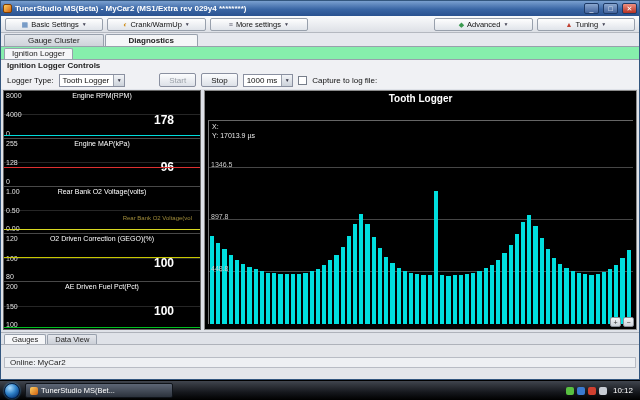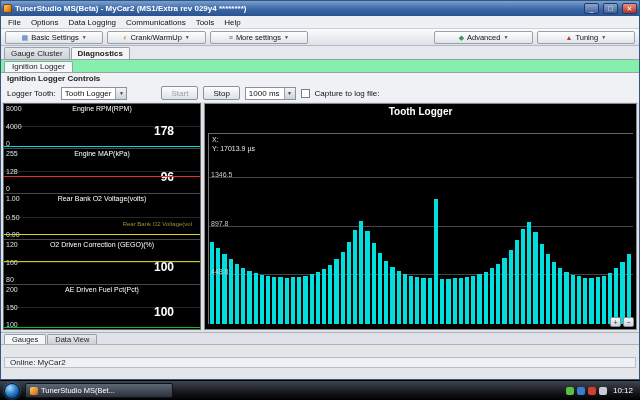--- a/index.html
+++ b/index.html
@@ -19,21 +19,21 @@
   .menu-item { font-size:8px; color:#111; padding:0 5px; }
 
   .toolbar { height:17px; flex:0 0 17px; display:flex; align-items:center; gap:4px; padding:1px 4px; background:linear-gradient(#fafbfc,#dde0e6); border-bottom:1px solid #b4b8c0; }
   .tb-btn { flex:1; height:13px; display:flex; align-items:center; justify-content:center; gap:3px; font-size:7.5px; color:#111; background:linear-gradient(#fefefe,#e0e4ea); border:1px solid #98a0ac; border-radius:2px; white-space:nowrap; overflow:hidden; }
   .tb-btn.disabled { color:#9aa0a8; }
   .tb-btn:nth-child(4) { margin-left:20px;margin-top:32px; }
   .tb-icon { font-size:7px; line-height:7px; }
   .tb-chevron { font-size:5px; color:#445; }
 
   .tabrow { height:14px; flex:0 0 14px; display:flex; align-items:flex-end; gap:1px; padding-left:3px; background:#e6e8ee; border-bottom:1px solid #98a0ac; }
-  .tab { font-size:8px; color:#222; padding:1px 6px; border:1px solid #98a0ac; border-bottom:none; border-radius:2px 2px 0 0; background:linear-gradient(#e4e7ec,#cfd3da); }
+  .tab { font-size:8px; color:#222; padding:1px 23px; border:1px solid #98a0ac; border-bottom:none; border-radius:2px 2px 0 0; background:linear-gradient(#e4e7ec,#cfd3da); }
   .tab.active { background:#f5f6f8; font-weight:bold; }
 
   .subtabrow { height:13px; flex:0 0 13px; display:flex; align-items:flex-end; gap:1px; padding-left:3px; background:#86efac; border-bottom:1px solid #98a0ac; }
   .subtab { font-size:8px; color:#222; padding:0 7px 1px; border:1px solid #98a0ac; border-bottom:none; border-radius:2px 2px 0 0; background:#f5f6f8; }
 
   .controls-title { height:11px; flex:0 0 11px; font-size:8px; font-weight:bold; color:#222; padding-left:6px; padding-top:1px; background:#f0f1f4; }
   .controls-row { height:18px; flex:0 0 18px; display:flex; align-items:center; gap:5px; padding-left:6px; background:#f0f1f4; font-size:8px; color:#111; }
   .ctl-label { font-size:8px; }
   .combo { display:inline-flex; align-items:center; height:13px; border:1px solid #8a90a0; background:#fff; font-size:8px; padding-left:3px; }
   .combo .arrow-box { width:11px; height:11px; margin-left:4px; display:flex; align-items:center; justify-content:center; font-size:5px; color:#334; background:linear-gradient(#f2f4f7,#ccd2da); border-left:1px solid #9aa0ac; }
@@ -91,28 +91,20 @@
   <div class="window">
 
     <div class="titlebar">
       <span class="app-icon16"></span>
       <span class="title-text">TunerStudio MS(Beta) - MyCar2 (MS1/Extra rev 029y4 ********)</span>
       <span class="win-btn">_</span>
       <span class="win-btn">□</span>
       <span class="win-btn close">✕</span>
     </div>
 
-    <div class="menubar" id="menubar">
-        <span class="menu-item">File</span>
-        <span class="menu-item">Options</span>
-        <span class="menu-item">Data Logging</span>
-        <span class="menu-item">Communications</span>
-        <span class="menu-item">Tools</span>
-        <span class="menu-item">Help</span>
-      </div>
 
     <div class="toolbar" id="toolbar">
         <div class="tb-btn">
           <span class="tb-icon" style="color: rgb(74, 122, 181);">▦</span>
           <span class="tb-label">Basic Settings</span>
           <span class="tb-chevron">▼</span>
         </div>
         <div class="tb-btn">
           <span class="tb-icon" style="color: rgb(208, 144, 32);">◐</span>
           <span class="tb-label">Crank/WarmUp</span>
@@ -145,21 +137,21 @@
         <div class="tab active">Diagnostics</div>
       </div>
 
     <div class="subtabrow">
       <span class="subtab">Ignition Logger</span>
     </div>
 
     <div class="controls-title">Ignition Logger Controls</div>
 
     <div class="controls-row">
-      <span class="ctl-label">Logger Tooth:</span>
+      <span class="ctl-label">Logger Type:</span>
       <span class="combo">
         <span>Tooth Logger</span>
         <span class="arrow-box">▼</span>
       </span>
       <button class="btn disabled">Start</button>
       <button class="btn">Stop</button>
       <span class="combo">
         <span>1000 ms</span>
         <span class="arrow-box">▼</span>
       </span>

